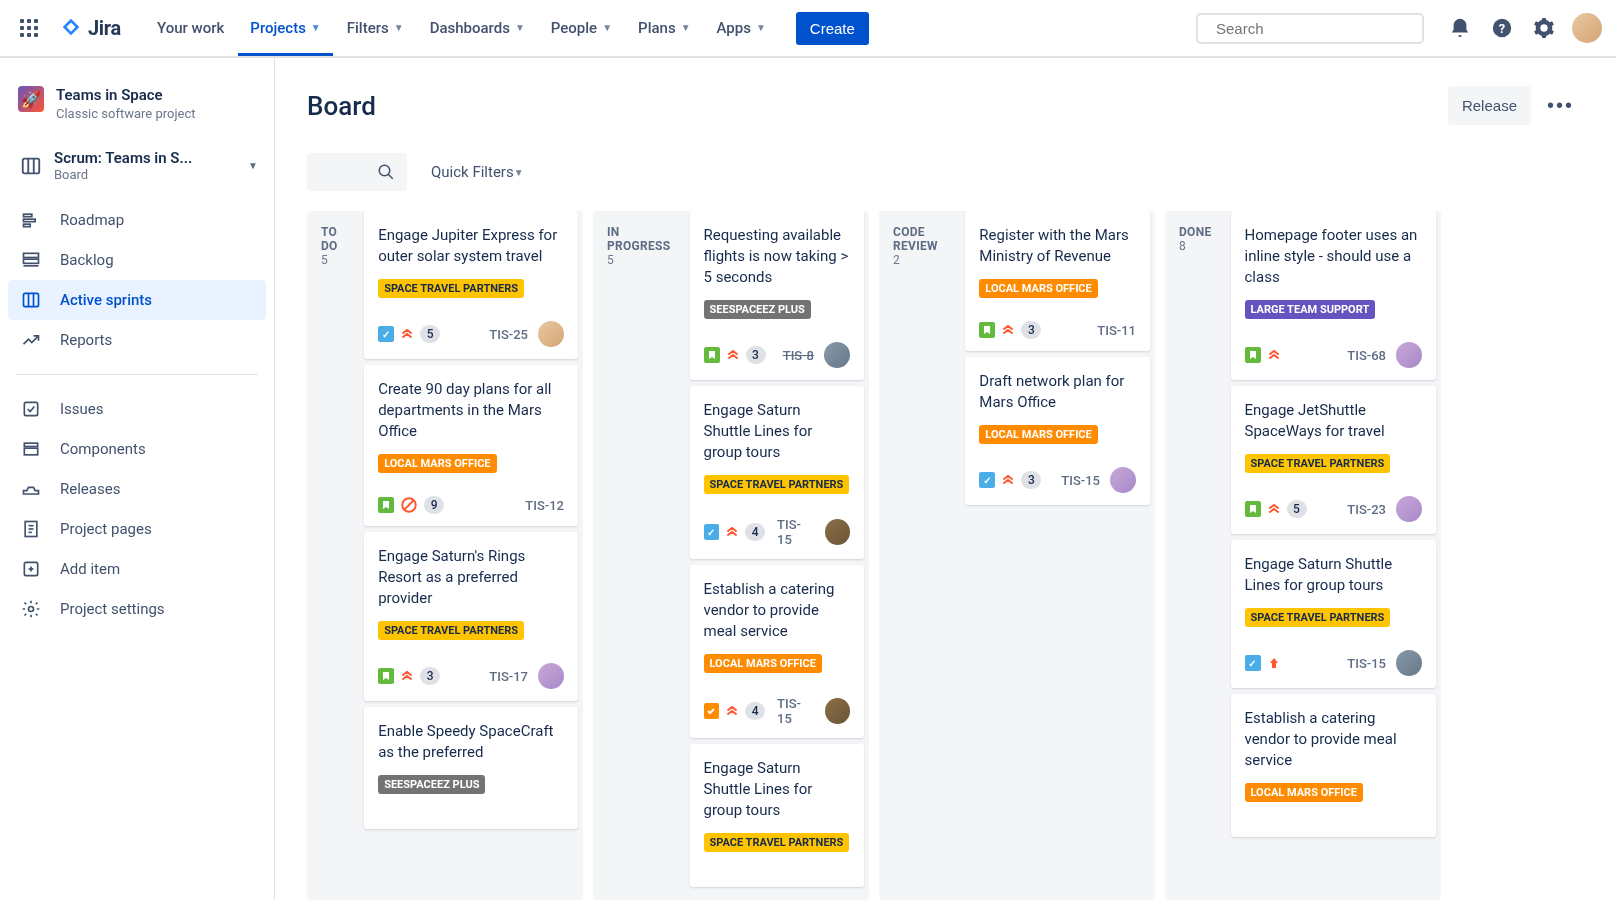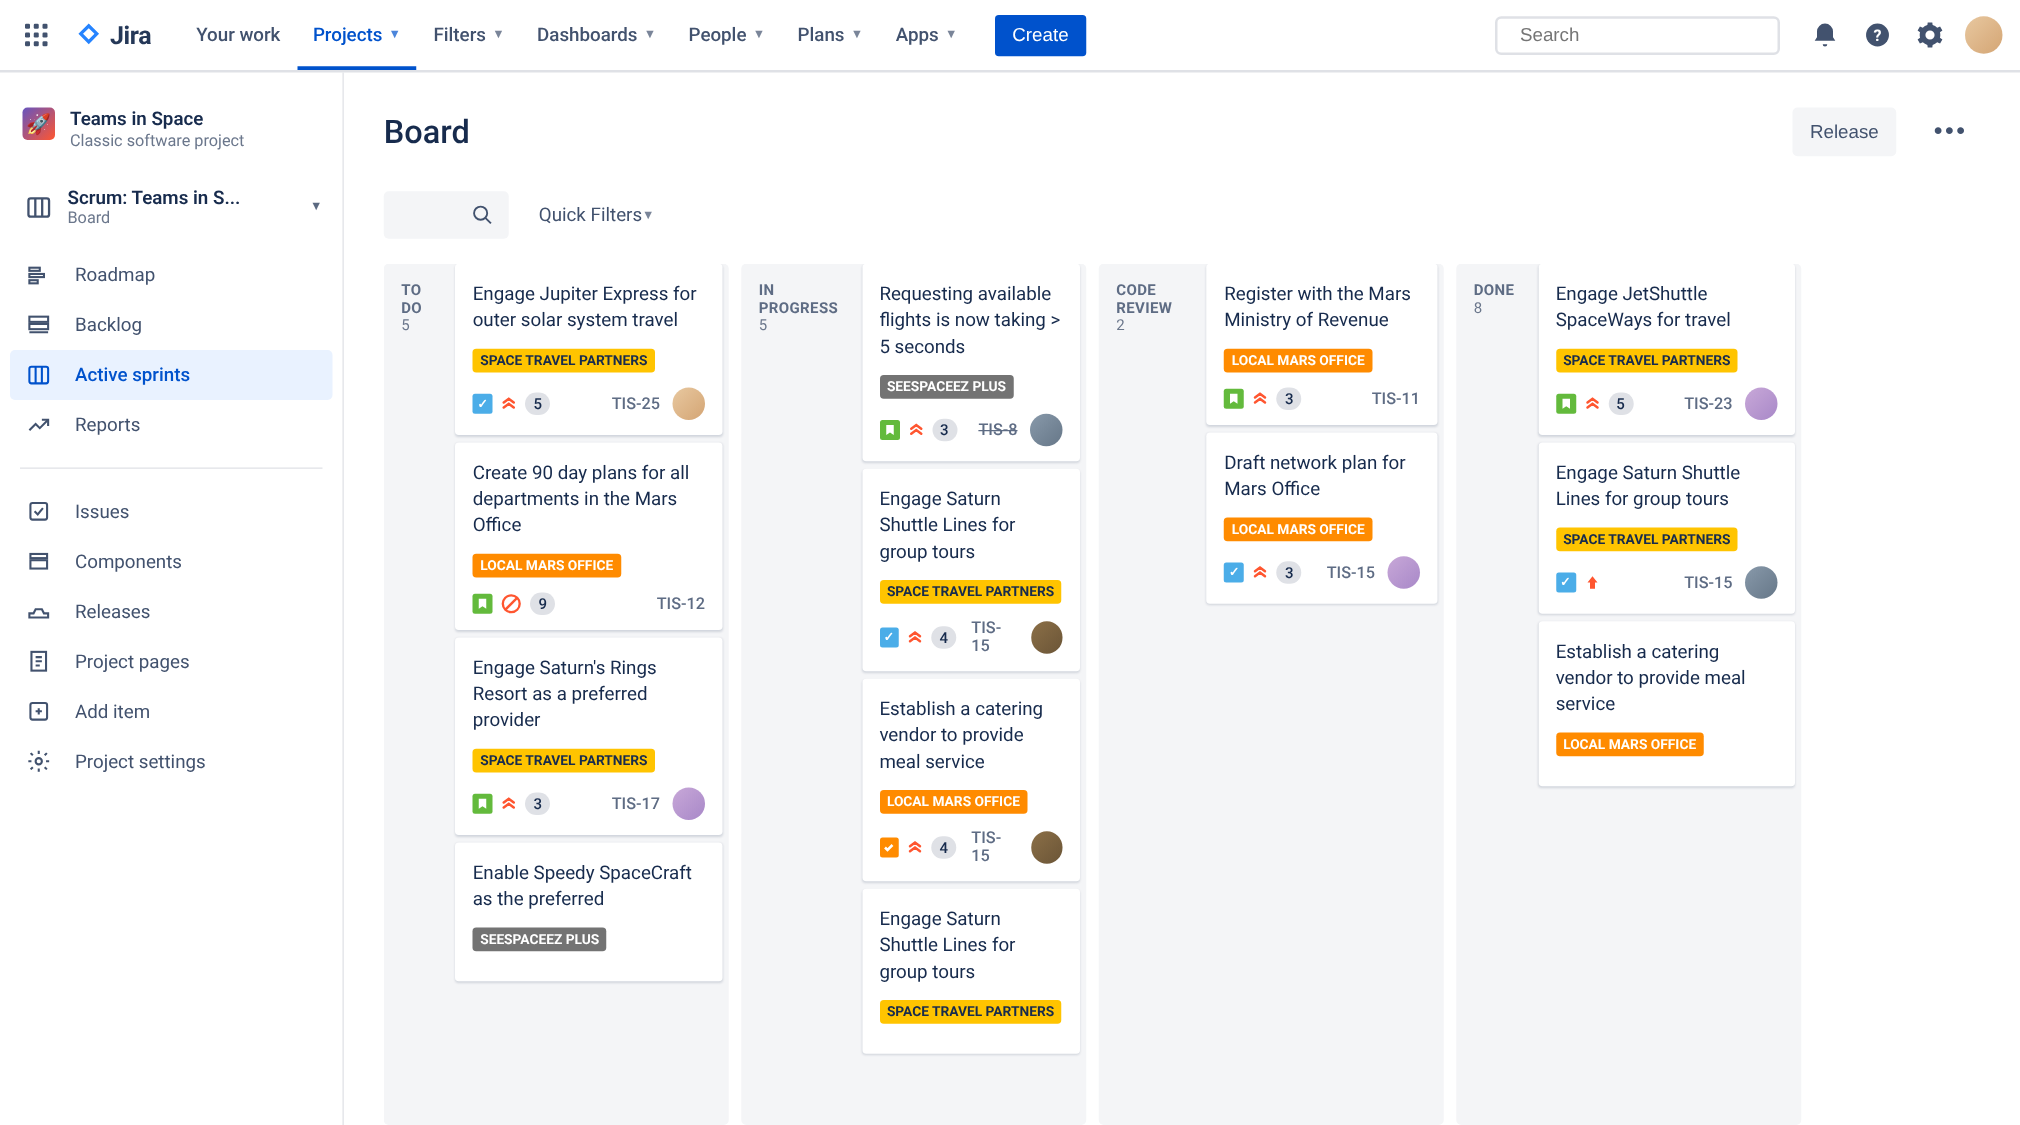--- a/index.html
+++ b/index.html
@@ -32,34 +32,34 @@
 .board-title { font-weight: 600; font-size: 15px; white-space: nowrap; overflow: hidden; text-overflow: ellipsis; }
 .board-sub { font-size: 13px; color: #6B778C; }
 .board-chev { margin-left: auto; }
 .side-item { display: flex; align-items: center; gap: 18px; padding: 10px 12px; border-radius: 4px; cursor: pointer; font-size: 15px; color: #42526E; }
 .side-item.active { background: #E9F2FF; color: #0052CC; font-weight: 500; }
 .side-item .s-icon { width: 22px; display: flex; justify-content: center; }
 .divider { height: 1px; background: #dfe1e6; margin: 14px 8px; }
 .content { flex: 1; padding: 28px 32px 0 32px; overflow: hidden; display: flex; flex-direction: column; }
 .page-head { display: flex; align-items: center; }
 .page-title { font-size: 26px; font-weight: 500; }
-.head-actions { margin-left: auto; display: flex; gap: 20px; }
+.head-actions { margin-left: auto; display: flex; gap: 6px; }
 .release-btn { background: #f4f5f7; border: none; padding: 8px 14px; border-radius: 4px; font-size: 15px; cursor: pointer; color: #42526E; font-weight: 500; }
 .more-btn { background: transparent; border: none; padding: 8px 10px; cursor: pointer; color: #42526E; font-size: 20px; letter-spacing: 2px; }
 .filter-row { display: flex; align-items: center; gap: 24px; margin-top: 28px; }
 .board-search { width: 100px; height: 38px; background: #f4f5f7; border-radius: 4px; display: flex; align-items: center; justify-content: flex-end; padding-right: 12px; }
 .qf { display: flex; align-items: center; font-size: 15px; cursor: pointer; color: #42526E; }
 .board { display: flex; gap: 10px; margin-top: 20px; overflow: hidden; flex: 1; }
 .col { width: 276px; flex-shrink: 0; background: #F4F5F7; border-radius: 4px; display: flex; flex-direction: row; }
 .col-head { padding: 14px 14px 10px; font-size: 12px; font-weight: 700; color: #5E6C84; letter-spacing: 0.3px; }
 .col-count { font-weight: 400; color: #6B778C; }
 .col-cards { display: flex; flex-direction: column; gap: 6px; padding: 0 5px 5px; overflow: hidden; }
 .card { background: #fff; border-radius: 3px; padding: 14px 14px 12px; box-shadow: 0 1px 2px rgba(9, 30, 66, 0.15); cursor: pointer; }
 .card-title { font-size: 15px; line-height: 1.4; margin-bottom: 10px; }
-.epic { display: inline-block; font-size: 11px; font-weight: 700; padding: 3px 6px; border-radius: 3px; margin-bottom: 12px; }
+.epic { display: inline-block; font-size: 11px; font-weight: 700; padding: 3px 6px; border-radius: 3px; margin-bottom: 23px; }
 .ep-yellow { background: #FFC400; color: #172B4D; }
 .ep-teal { background: #737373; color: #fff; }
 .ep-orange { background: #FF8B00; color: #fff; }
 .ep-purple { background: #6554C0; color: #fff; }
 .card-foot { display: flex; align-items: center; gap: 6px; }
 .type-icon { width: 16px; height: 16px; border-radius: 2px; display: flex; align-items: center; justify-content: center; font-size: 10px; color: #fff; font-weight: bold; }
 .ti-task { background: #4BADE8; }
 .ti-story { background: #63BA3C; }
 .ti-sub { background: #FF8B00; }
 .prio { color: #FF5630; font-weight: bold; font-size: 14px; }
@@ -428,20 +428,35 @@
                 <span class="est">3</span>
                 <div class="spacer"></div>
                 <span class="key">TIS-15</span>
                 <span class="assignee av3"></span>
               </div></div>
           </div>
         </div>
         <div class="col">
           <div class="col-head">DONE <span class="col-count">8</span></div>
           <div class="col-cards">
+            <div class="card"><div class="card-title">Homepage footer uses an inline style - should use a class</div><span class="epic ep-purple">LARGE TEAM SUPPORT</span><div class="card-foot">
+                <span class="type-icon ti-story">
+                  <svg width="10" height="10" viewBox="0 0 10 10">
+                    <path d="M2 1h6v8L5 7 2 9V1z" fill="#fff"></path>
+                  </svg>
+                </span>
+                <span class="prio">
+                  <svg width="14" height="14" viewBox="0 0 14 14">
+                    <path d="M3 10l4-3 4 3M3 6l4-3 4 3" fill="none" stroke="#FF5630" stroke-width="2" stroke-linecap="round"></path>
+                  </svg>
+                </span>
+                <div class="spacer"></div>
+                <span class="key">TIS-68</span>
+                <span class="assignee av3"></span>
+              </div></div>
             <div class="card"><div class="card-title">Engage JetShuttle SpaceWays for travel</div><span class="epic ep-yellow">SPACE TRAVEL PARTNERS</span><div class="card-foot">
                 <span class="type-icon ti-story">
                   <svg width="10" height="10" viewBox="0 0 10 10">
                     <path d="M2 1h6v8L5 7 2 9V1z" fill="#fff"></path>
                   </svg>
                 </span>
                 <span class="prio">
                   <svg width="14" height="14" viewBox="0 0 14 14">
                     <path d="M3 10l4-3 4 3M3 6l4-3 4 3" fill="none" stroke="#FF5630" stroke-width="2" stroke-linecap="round"></path>
                   </svg>

